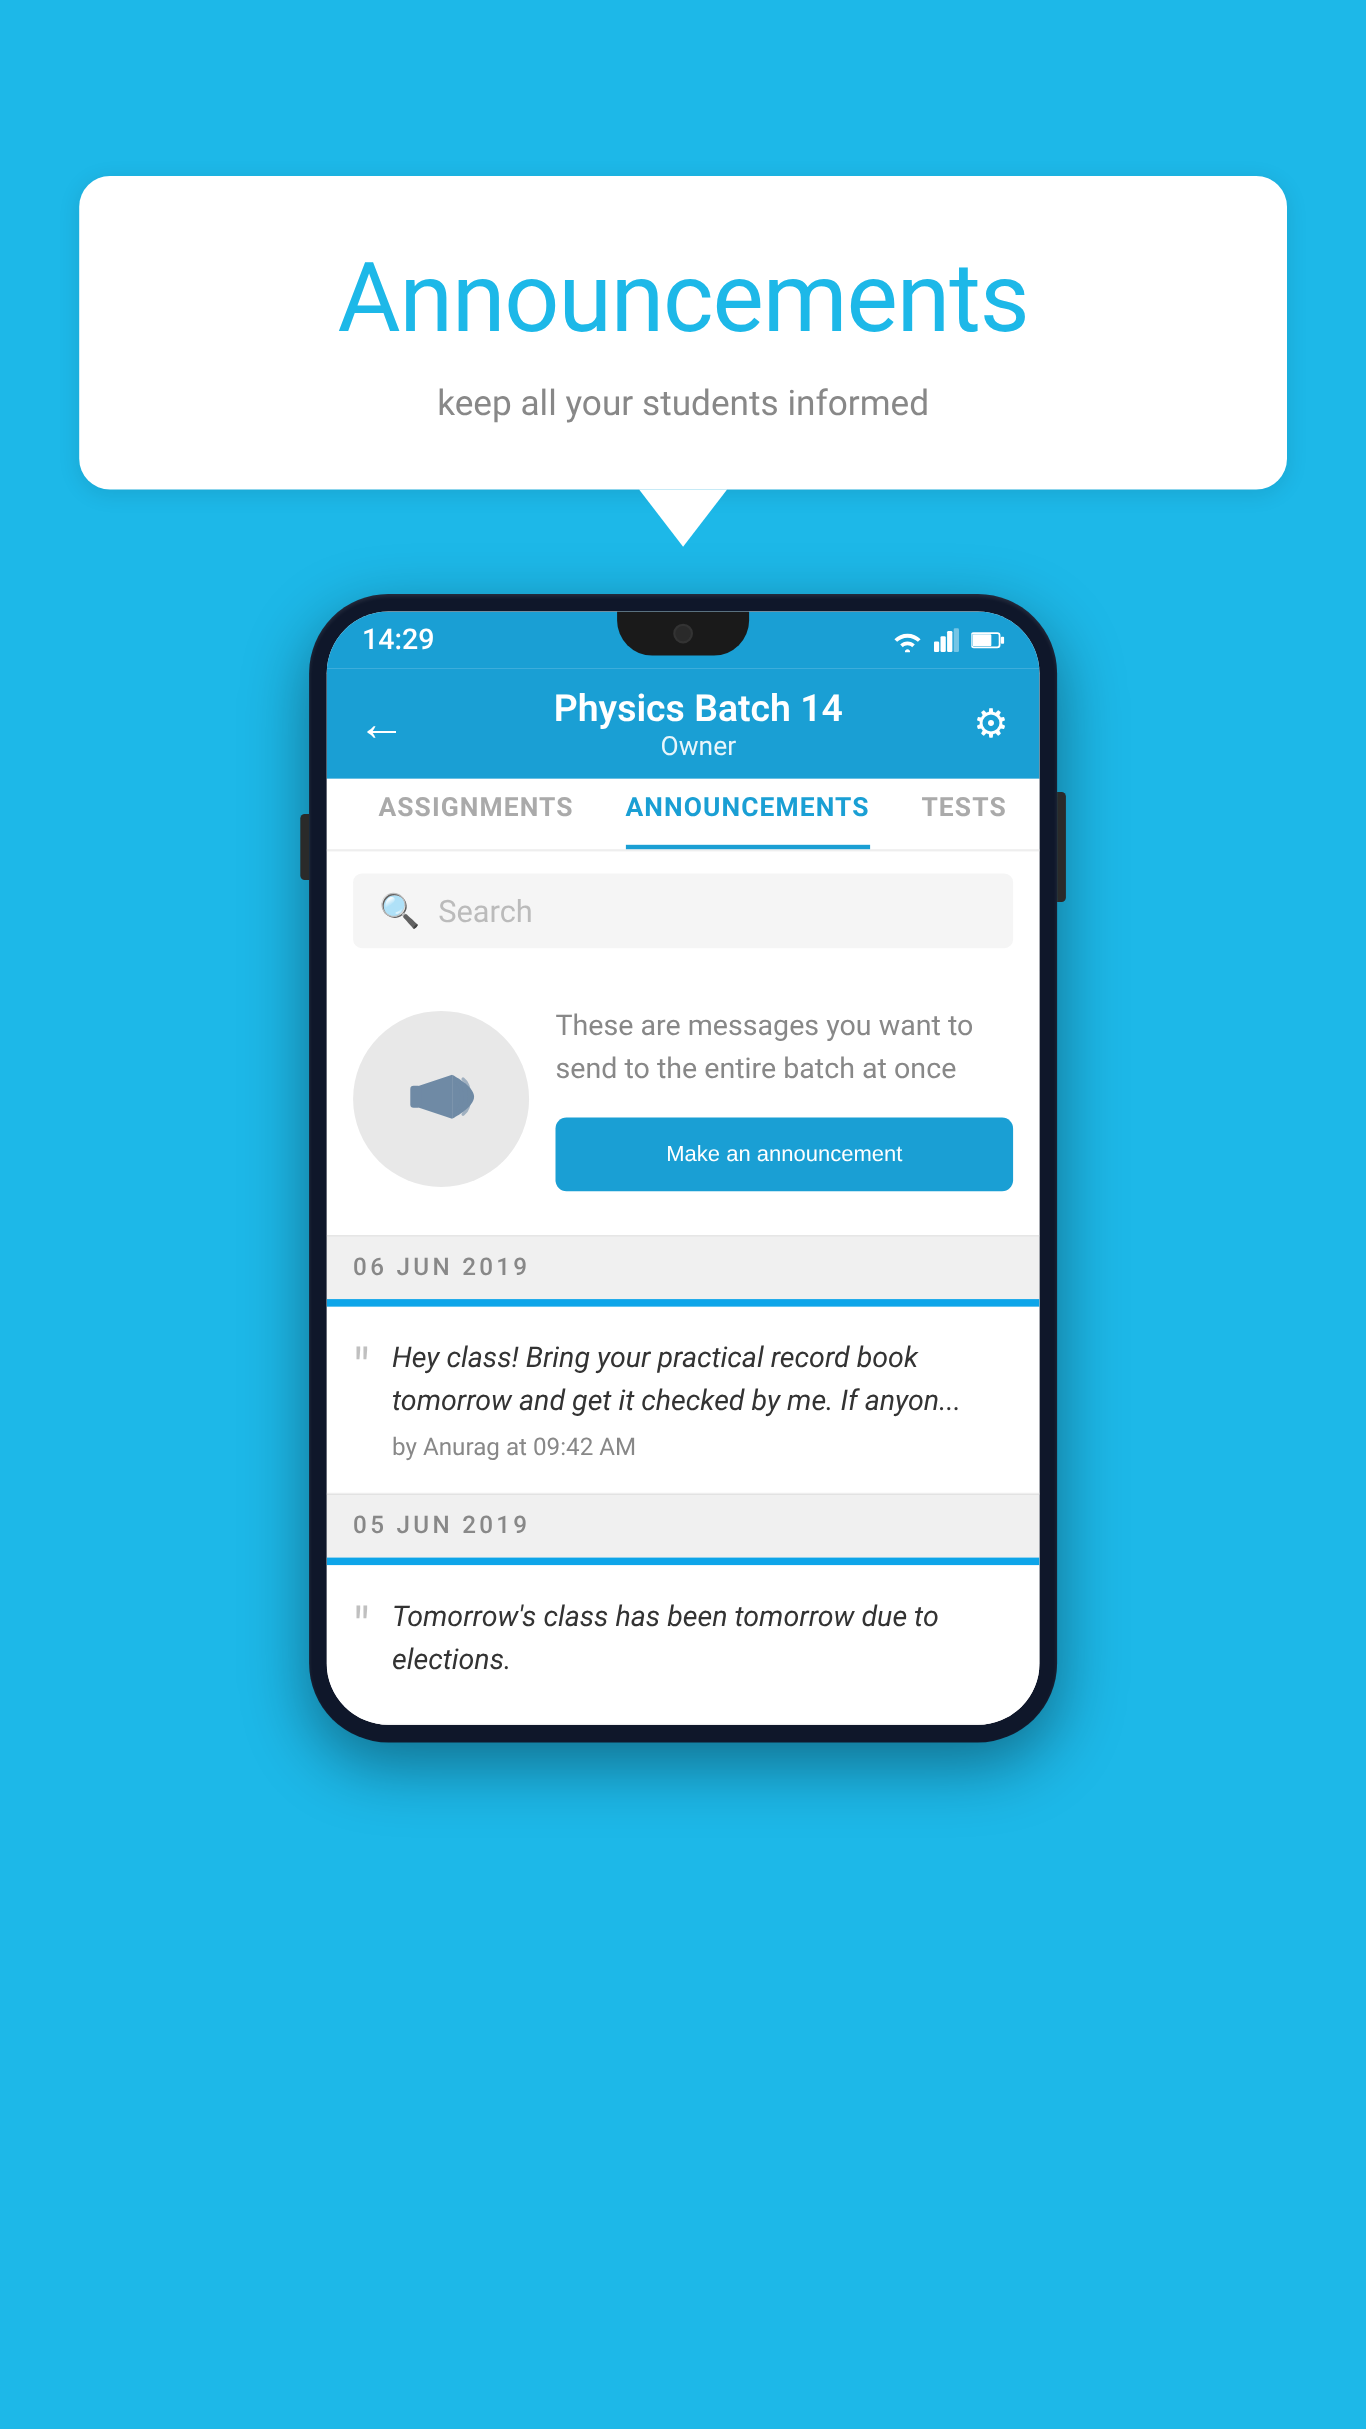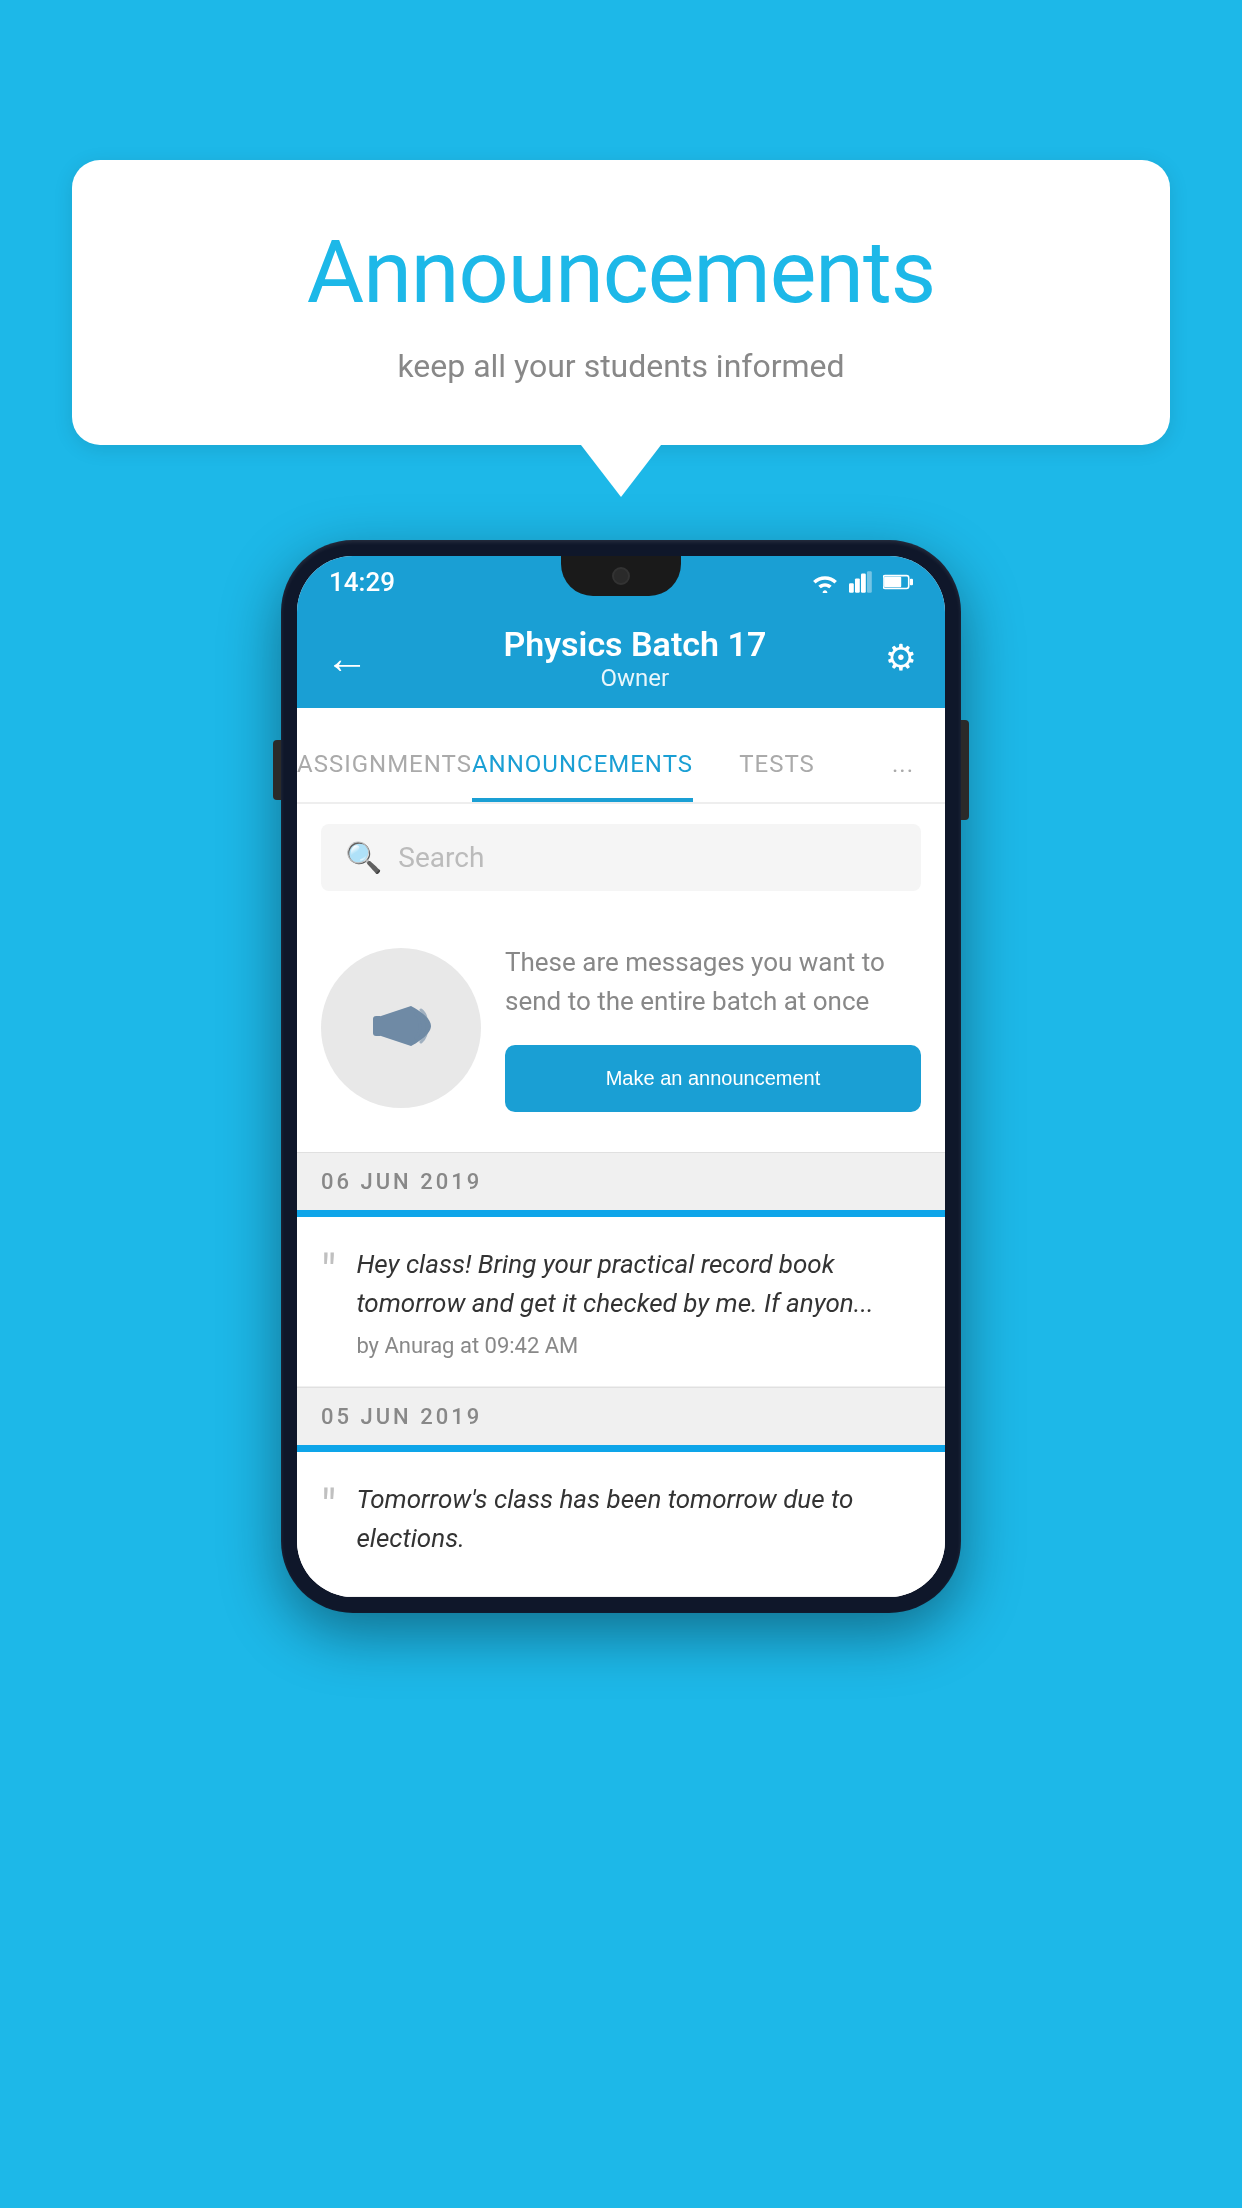--- a/index.html
+++ b/index.html
@@ -176,27 +176,28 @@
     
     .tabs-bar {
       background: white;
       display: flex;
       border-bottom: 2px solid #eee;
       position: relative;
     }
     .tab-item {
       flex: 1;
       text-align: center;
-      padding: 42px 0 20px;
+      padding: 12px 0 20px;
       font-size: 24px;
-      font-weight: 400;
+      font-weight: 700;
       color: #aaa;
       cursor: pointer;
       letter-spacing: 1px;
       text-transform: uppercase;
+      margin-left: 47px;
     }
     .tab-item.active {
       color: #1a9fd4;
       border-bottom: 4px solid #1a9fd4;
     }
     .tab-item.partial {
       flex: 0.5;
       overflow: hidden;
     }
 
@@ -347,21 +348,21 @@
             <rect x="0" y="2" width="24" height="12" rx="2" stroke="white" stroke-width="1.5" fill="none"></rect>
             <rect x="1" y="3" width="16" height="10" rx="1" fill="white"></rect>
             <rect x="25" y="5" width="3" height="6" rx="1" fill="white"></rect>
           </svg>
         </div>
       </div>
 
       <div class="app-bar">
         <div class="app-bar-back">←</div>
         <div class="app-bar-title-group">
-          <div class="app-bar-title">Physics Batch 17</div>
+          <div class="app-bar-title">Physics Batch 14</div>
           <div class="app-bar-subtitle">Owner</div>
         </div>
         <div class="app-bar-settings">⚙</div>
       </div>
 
       <div class="tabs-bar">
         <div class="tab-item">ASSIGNMENTS</div>
         <div class="tab-item active">ANNOUNCEMENTS</div>
         <div class="tab-item">TESTS</div>
         <div class="tab-item partial">...</div>

